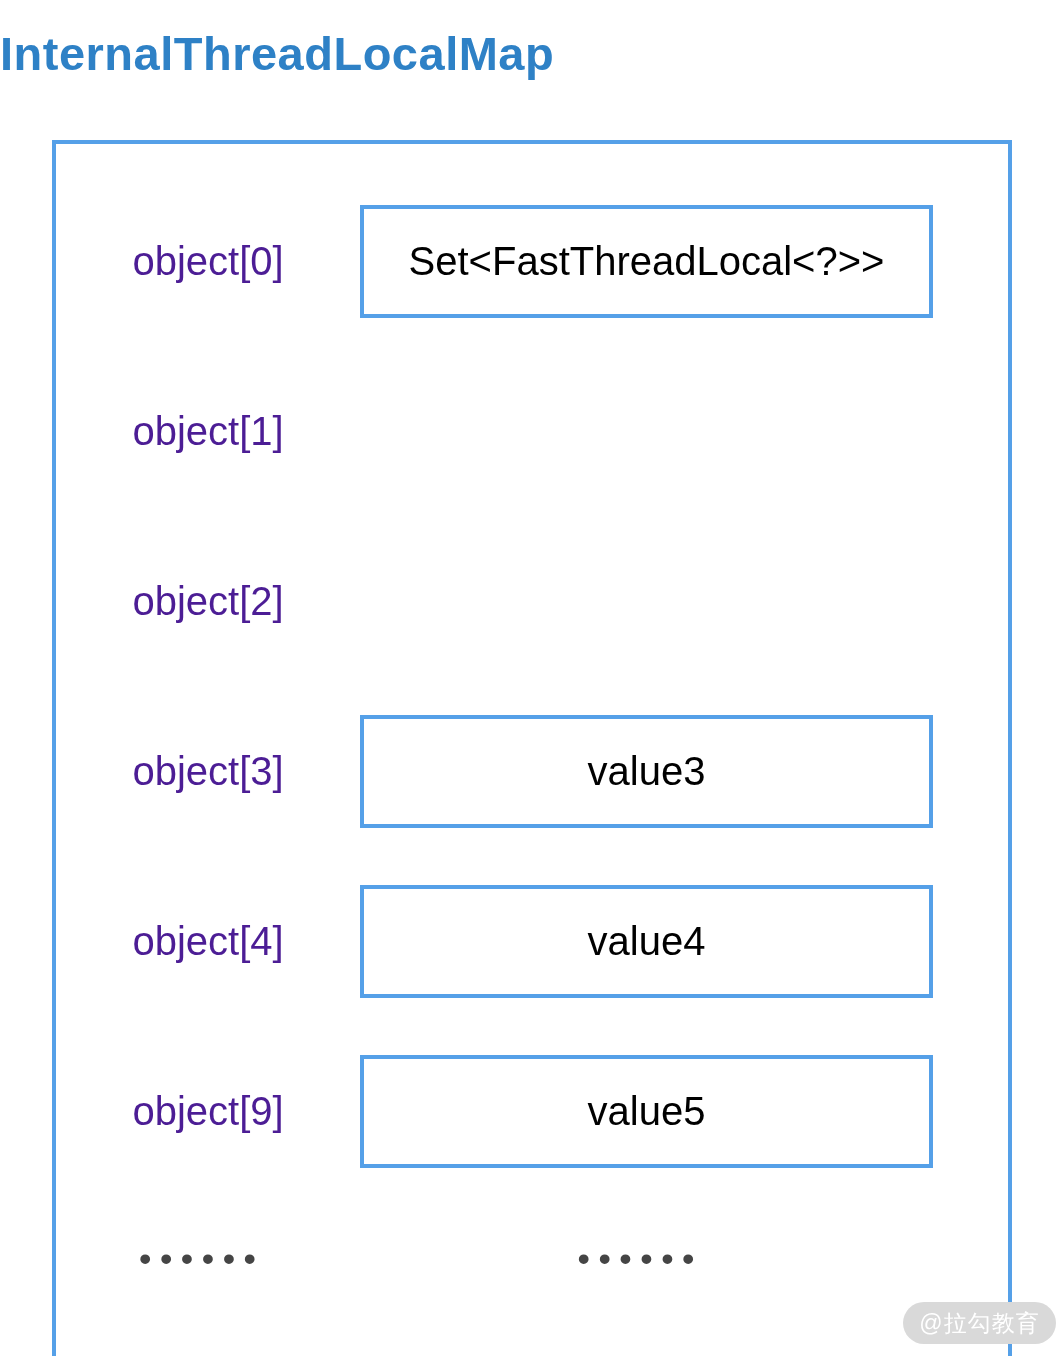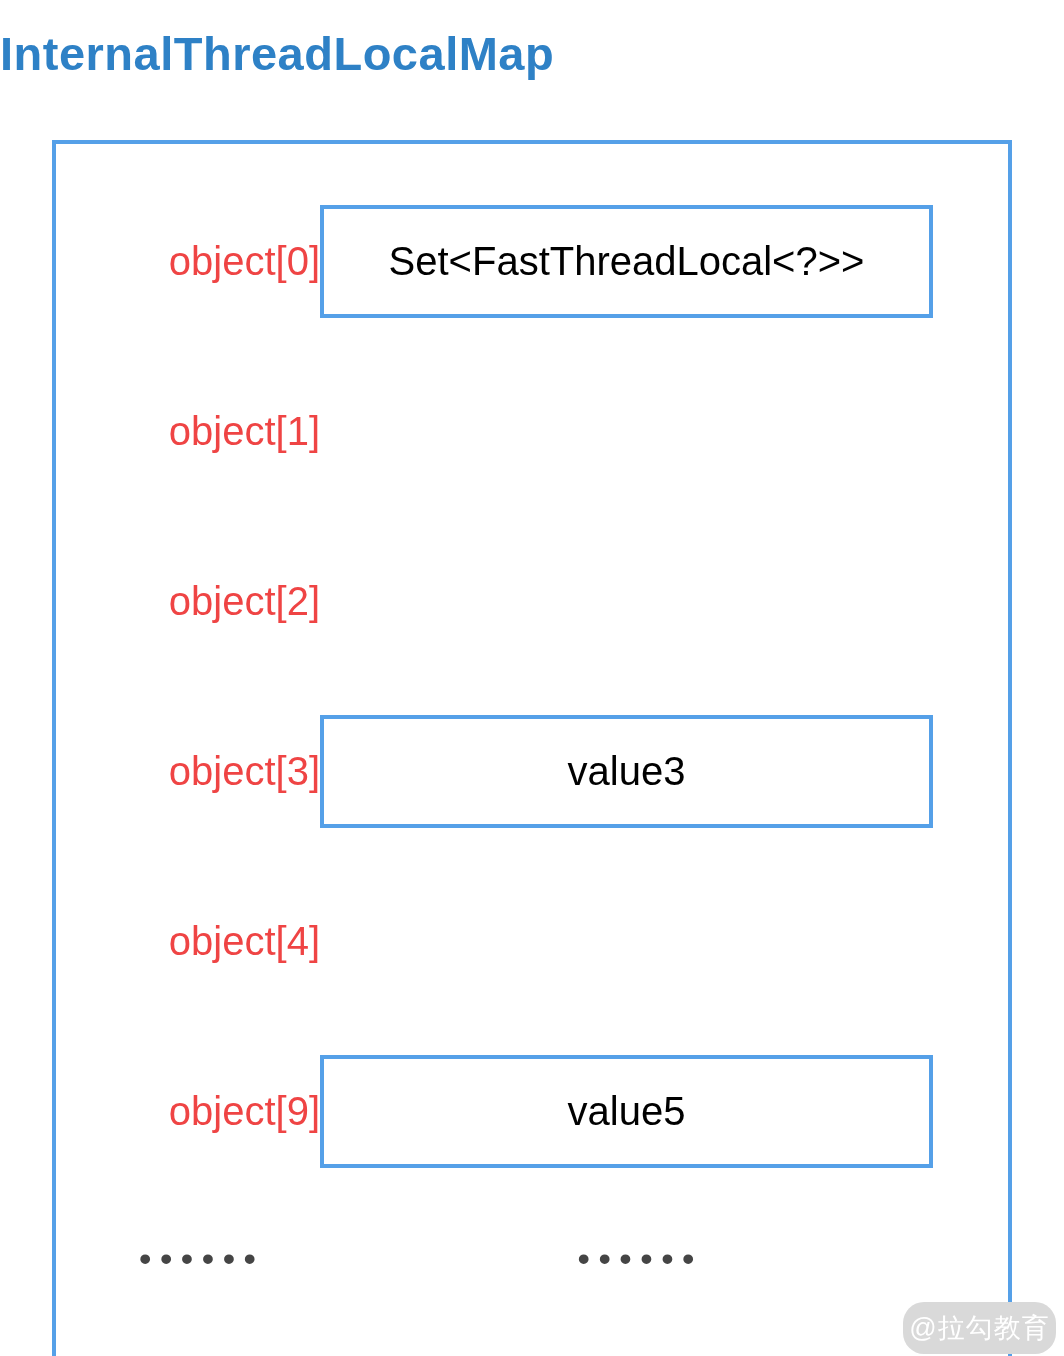--- a/index.html
+++ b/index.html
@@ -38,25 +38,25 @@
     padding-top: 61px;
   }
   .row {
     display: flex;
     align-items: center;
     height: 113px;
     margin-bottom: 57px;
     flex: none;
   }
   .row-label {
-    width: 264px;
+    width: 304px;
     flex: none;
-    text-align: right;
+    text-align: center;
     font-size: 40px;
-    color: #ef4444;
+    color: #4c1d95;
   }
   .row-box {
     flex: 1;
     margin-right: 75px;
     height: 105px;
     border: 4px solid #55a0e8;
     display: flex;
     align-items: center;
     justify-content: center;
     font-size: 40px;
@@ -84,28 +84,28 @@
   }
   .dots-right {
     flex: 1;
     margin-right: 75px;
   }
   .watermark {
     position: absolute;
     left: 903px;
     top: 1302px;
     width: 153px;
-    height: 52px;
+    height: 42px;
     border-radius: 21px;
     background: #d9d9d9;
     color: #ffffff;
     display: flex;
     align-items: center;
     justify-content: center;
-    font-size: 27px;
+    font-size: 23px;
     letter-spacing: 1px;
     z-index: 5;
   }
 </style>
 </head>
 <body>
 
 <div class="title">InternalThreadLocalMap</div>
 
 <div class="outer-box">
@@ -124,20 +124,21 @@
       <div class="row-label">object[2]</div>
     </div>
 
     <div class="row">
       <div class="row-label">object[3]</div>
       <div class="row-box">value3</div>
     </div>
 
     <div class="row">
       <div class="row-label">object[4]</div>
+      <div class="row-box">value4</div>
     </div>
 
     <div class="row">
       <div class="row-label">object[9]</div>
       <div class="row-box">value5</div>
     </div>
   </div>
 
   <div class="dots-row">
     <div class="dots dots-left">••••••</div>

